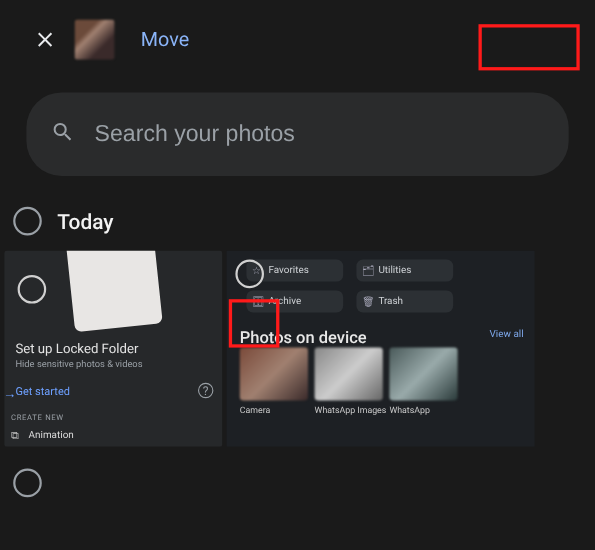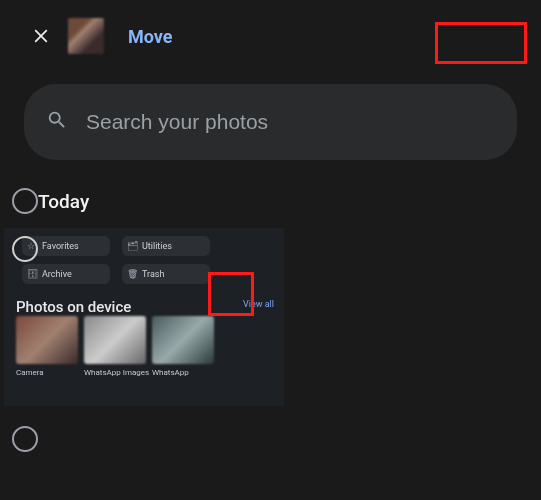--- a/index.html
+++ b/index.html
@@ -26,21 +26,21 @@
     filter: blur(1.2px);
   }
   .selected-text {
     font-size: 22px;
     color: #e8eaed;
     flex: 1;
   }
   .move-btn {
     color: #8ab4f8;
     font-size: 18px;
-    font-weight: 700;
+    font-weight: 400;
     padding: 6px 8px;
     position: relative;
   }
   .red-box {
     position: absolute;
     border: 3px solid #ff1a1a;
   }
   .red-box.move { right: 14px; top: 22px; width: 92px; height: 42px; }
   .searchbar {
     margin: 14px 24px 10px 24px;
@@ -57,20 +57,21 @@
     border: none;
     outline: none;
     color: #9aa0a6;
     font-size: 21px;
     flex:1;
   }
   .searchbar input::placeholder { color:#9aa0a6; }
   .section-header {
     display: flex;
     align-items: center;
+    gap: 14px;
     padding: 18px 12px 10px 12px;
   }
   .radio {
     width: 26px; height: 26px;
     border: 2.5px solid #9aa0a6;
     border-radius: 50%;
   }
   .section-title {
     font-size: 19px;
     font-weight: 500;
@@ -181,20 +182,32 @@
   </span>
   <input placeholder="Search your photos" style="">
 </div>
 
 <div class="section-header">
   <span class="radio"></span>
   <span class="section-title">Today</span>
 </div>
 
 <div class="thumbs-row">
+  <div class="big-thumb">
+    <div class="folder-art"></div>
+    <div class="radio-ov"></div>
+    <div class="lf-title">Set up Locked Folder</div>
+    <div class="lf-sub">Hide sensitive photos &amp; videos</div>
+    <span class="lf-arrow">→</span>
+    <div class="lf-get">Get started</div>
+    <div class="lf-help">?</div>
+    <div class="lf-create">CREATE NEW</div>
+    <span class="lf-anim-icon">⧉</span>
+    <div class="lf-anim">Animation</div>
+  </div>
 
   <div class="right-thumb">
     <div class="rt-radio"></div>
     <div class="chip fav"><span class="chip-icon">☆</span><span>Favorites</span></div>
     <div class="chip util"><span class="chip-icon">🗂</span><span>Utilities</span></div>
     <div class="chip arch"><span class="chip-icon">🗄</span><span>Archive</span></div>
     <div class="chip trash"><span class="chip-icon">🗑</span><span>Trash</span></div>
     <div class="rt-photos-label">Photos on device</div>
     <div class="rt-viewall">View all</div>
     <div class="device-thumb dt1"></div>

